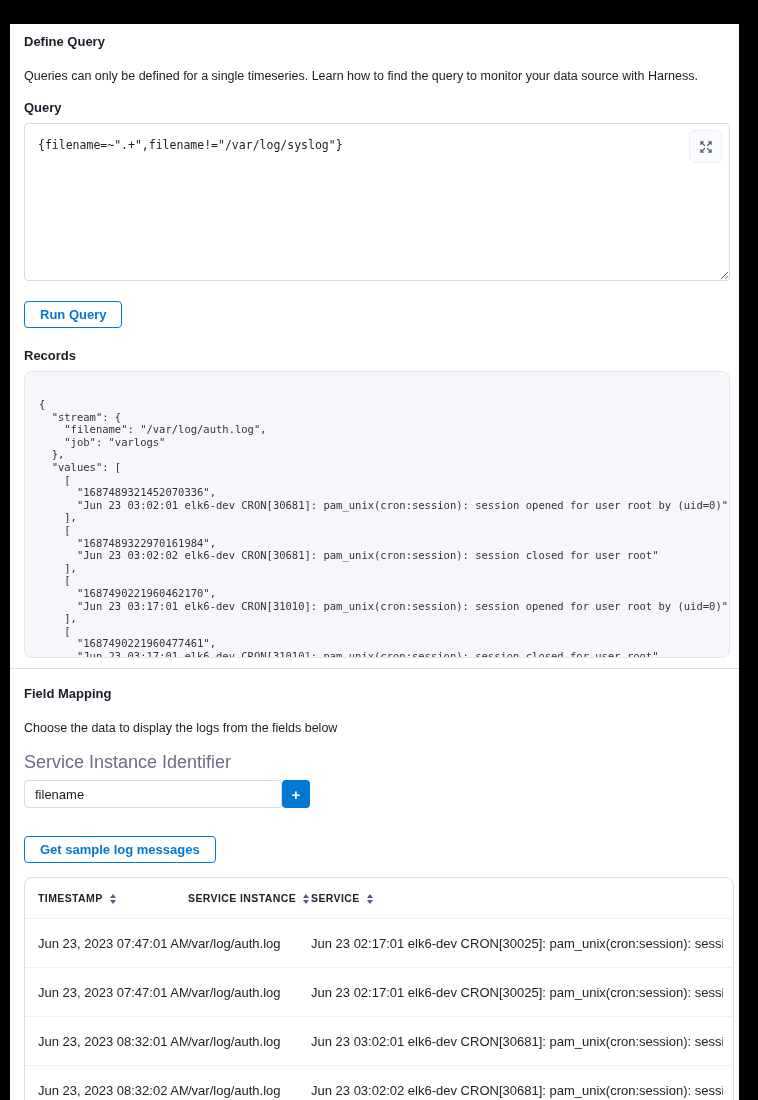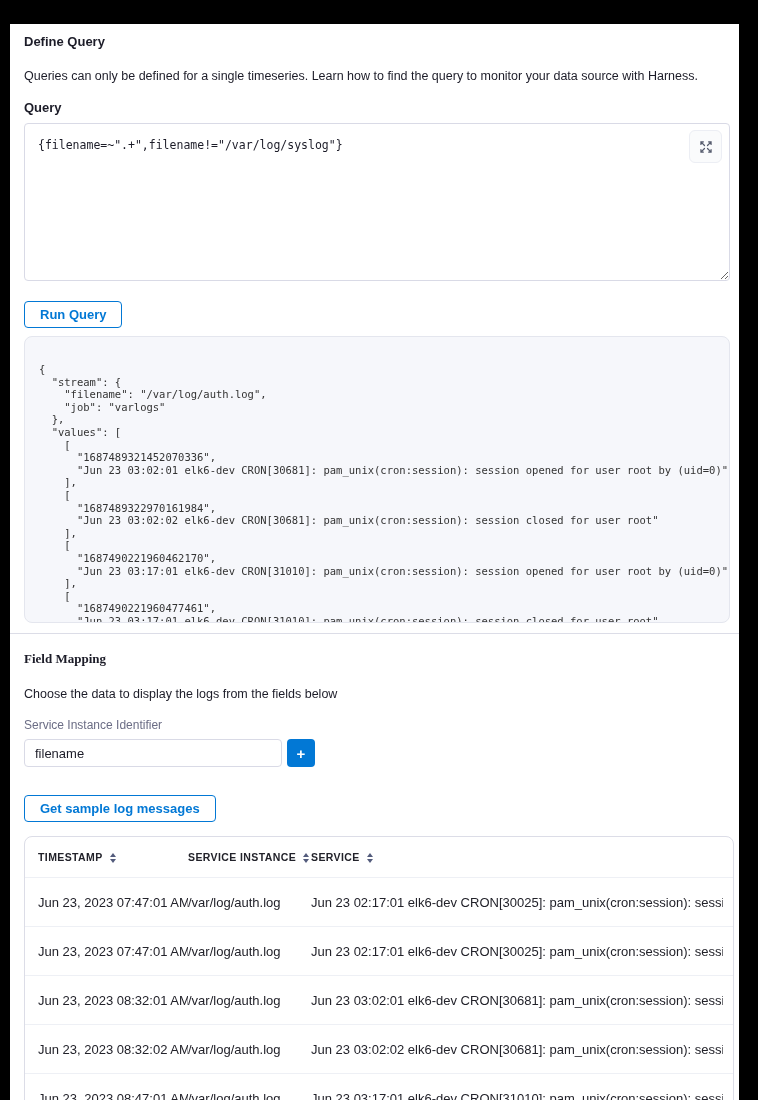--- a/index.html
+++ b/index.html
@@ -26,23 +26,23 @@
   .run-query { margin-top:16px; }
 
   .records-label { margin-top:20px; }
   .records-box { margin-top:8px; width:706px; height:287px; background:#f6f7fb;
            border:1px solid #e4e6ee; border-radius:8px; overflow:hidden; }
   .records-box pre { font-family:"DejaVu Sans Mono", monospace; font-size:10.5px; line-height:12.6px;
            color:#333333; padding:26px 10px 0 14px; white-space:pre; }
 
   .section-divider { border:none; border-top:1px solid #dcdde7; margin:10px -14px 0 -14px; }
 
-  .fm-title { margin-top:17px;font-family:Liberation Serif, serif; }
-  .sii-label { font-size:12px; color:#6b6d85; margin-top:17px; }
-  .sii-row { display:flex; align-items:center; gap:5px; margin-top:7px; }
+  .fm-title { margin-top:17px; }
+  .sii-label { font-size:18px; color:#6b6d85; margin-top:17px; }
+  .sii-row { display:flex; align-items:center; margin-top:7px; }
   .sii-input { width:258px; height:28px; border:1px solid #d9dae6; border-radius:4px;
            font-size:13px; color:#1c1c28; padding:0 10px; outline:none;
            font-family:"Liberation Sans", sans-serif; }
   .add-btn { width:28px; height:28px; background:#0278d5; border:none; border-radius:4px;
            color:#fff; font-size:15px; font-weight:bold; line-height:1; cursor:pointer;
            display:flex; align-items:center; justify-content:center; }
 
   .sample-btn { margin-top:28px; }
 
   .log-table { margin-top:14px; width:710px; border:1px solid #dcdde7; border-radius:8px;
@@ -81,20 +81,21 @@
           <path d="M9.7 6.3 L13.8 2.2 M11 2.2 H13.8 V5"></path>
           <path d="M6.3 9.7 L2.2 13.8 M2.2 11 V13.8 H5"></path>
           <path d="M9.7 9.7 L13.8 13.8 M13.8 11 V13.8 H11"></path>
         </svg>
       </span>
     </div>
   </div>
 
   <button class="btn-outline run-query">Run Query</button>
 
+  <div class="field-label records-label">Records</div>
   <div class="records-box">
     <pre>{
   "stream": {
     "filename": "/var/log/auth.log",
     "job": "varlogs"
   },
   "values": [
     [
       "1687489321452070336",
       "Jun 23 03:02:01 elk6-dev CRON[30681]: pam_unix(cron:session): session opened for user root by (uid=0)"

